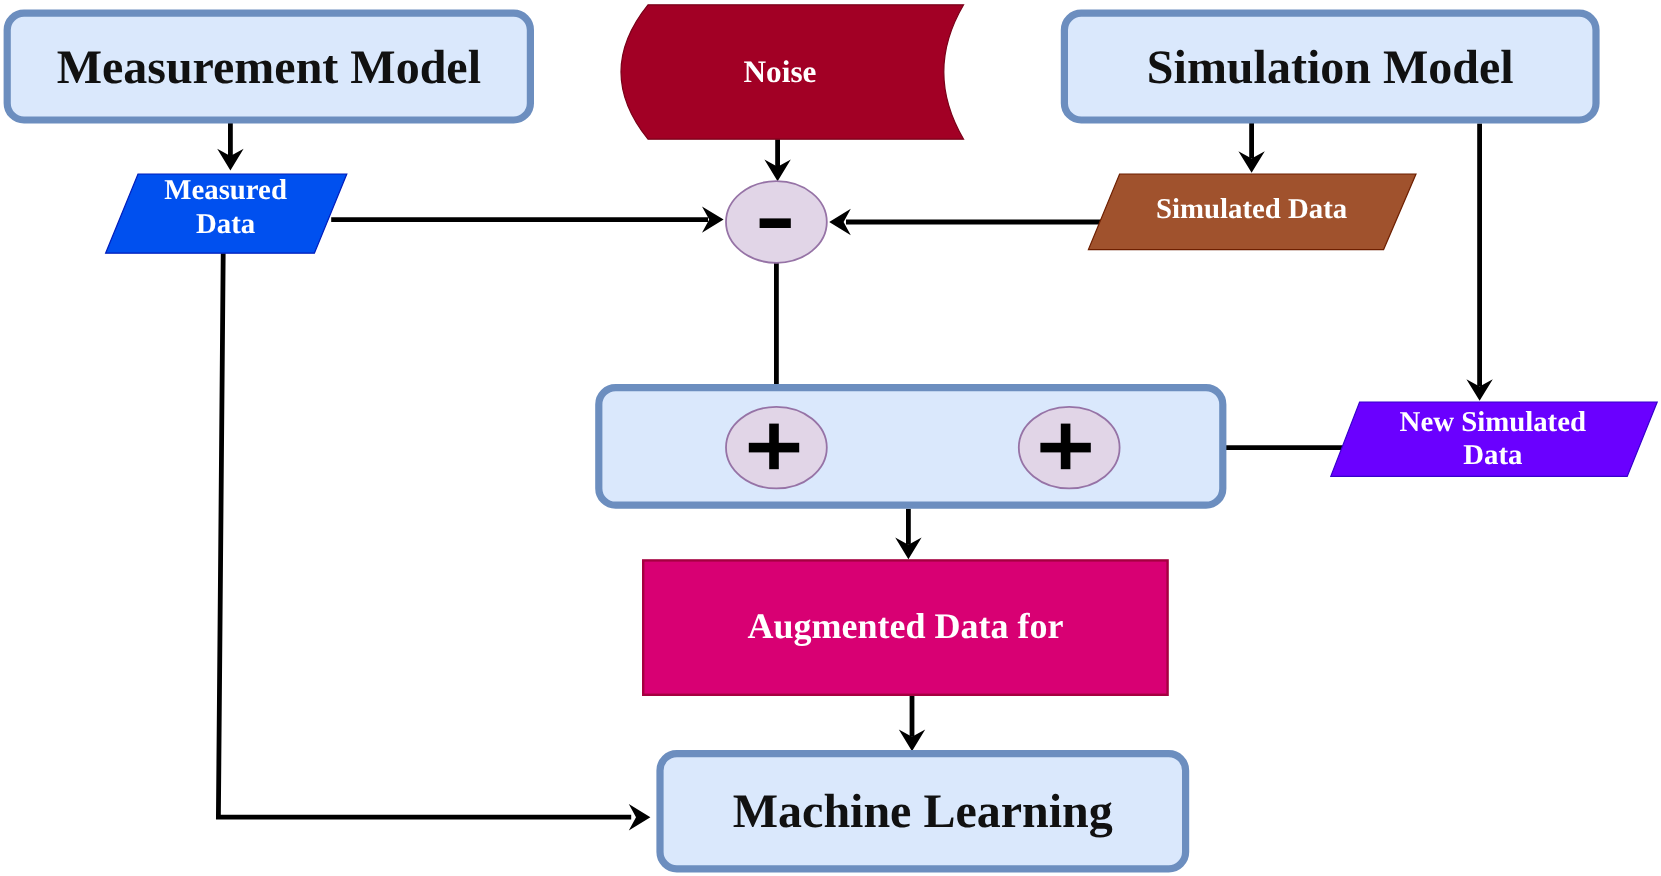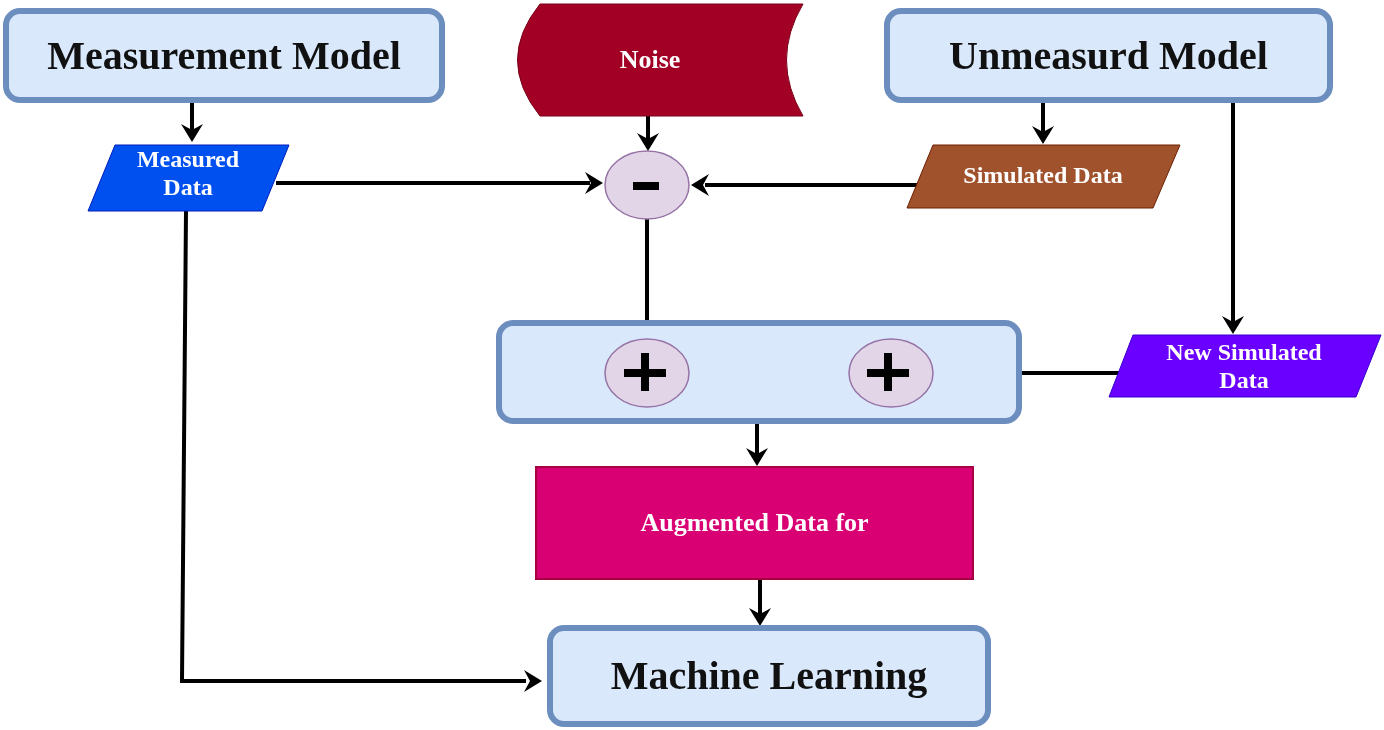--- a/index.html
+++ b/index.html
@@ -76,31 +76,31 @@
 
   <rect x="550" y="628" width="438" height="96" rx="14" ry="14" fill="#dae8fc" stroke="#6c8ebf" stroke-width="6"></rect>
 </svg>
 
 <div class="lbl big" style="left:6px;top:11px;width:436px;height:89px;">Measurement Model</div>
 
 <div class="lbl" style="left:515px;top:4px;width:270px;height:112px;flex-direction:column;font-size:26px;color:#fff;">
   <span>Noise</span>
 </div>
 
-<div class="lbl big" style="left:887px;top:11px;width:443px;height:89px;">Unmeasurd Model</div>
+<div class="lbl big" style="left:887px;top:11px;width:443px;height:89px;">Simulation Model</div>
 
 <div class="lbl small" style="left:100px;top:145px;width:176px;height:56px;flex-direction:column;text-align:center;">
   <span>Measured</span>
   <span>Data</span>
 </div>
 
 <div class="lbl small" style="left:915px;top:145px;width:256px;height:60px;">Simulated Data</div>
 
 <div class="lbl small" style="left:1115px;top:335px;width:258px;height:62px;flex-direction:column;text-align:center;">
   <span>New Simulated</span>
   <span>Data</span>
 </div>
 
-<div class="lbl mid" style="left:536px;top:467px;width:437px;height:112px;flex-direction:column;font-size:26px;">
+<div class="lbl mid" style="left:536px;top:467px;width:437px;height:112px;flex-direction:column;font-size:30px;">
   <span>Augmented Data for</span>
 </div>
 
 <div class="lbl big" style="left:550px;top:628px;width:438px;height:96px;">Machine Learning</div>
 
 </body></html>

